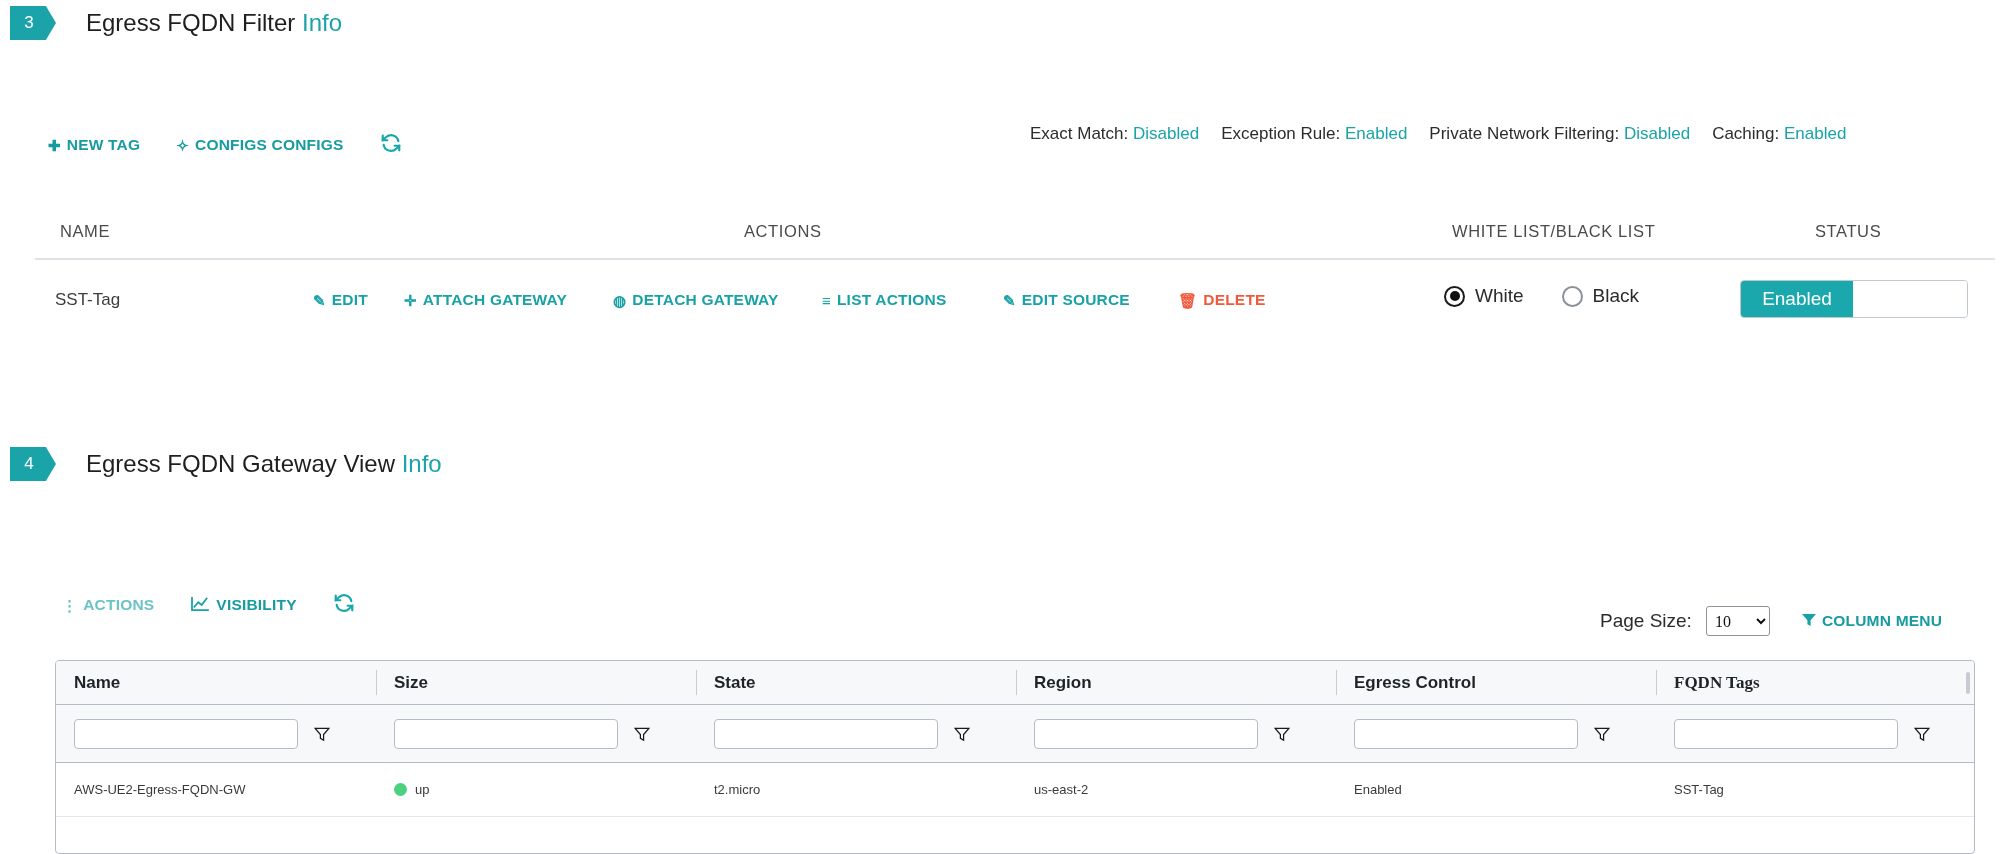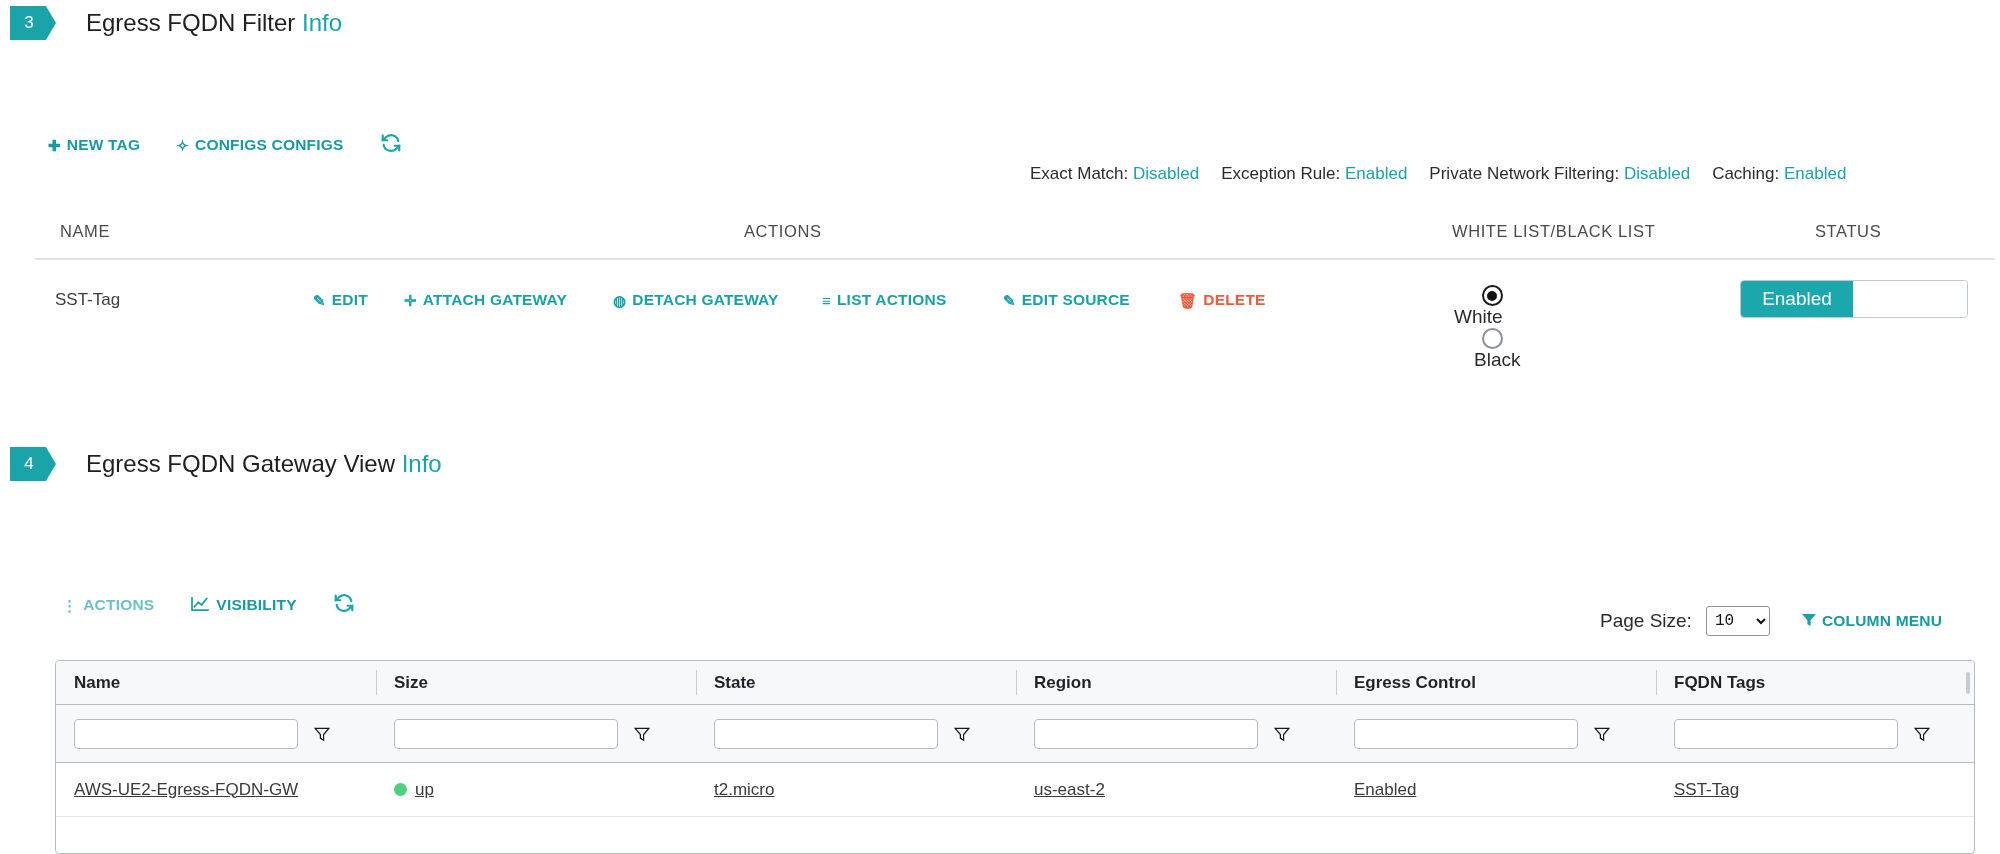--- a/index.html
+++ b/index.html
@@ -75,21 +75,21 @@
     font-weight: bold;
     letter-spacing: .2px;
     white-space: nowrap;
     display: inline-flex; align-items: center;
     cursor: pointer;
   }
   .alink.danger { color: #f05a3c; }
   .alink .gl { margin-right: 6px; font-size: 15px; line-height: 1; }
 
   
-  .radio-wrap { position: absolute; display: flex; align-items: center; flex-direction: column; }
+  .radio-wrap { position: absolute; display: flex; align-items: center; }
   .rad {
     width: 21px; height: 21px; border-radius: 50%;
     border: 2.5px solid #1b1b1b; background: #fff;
     display: inline-flex; align-items: center; justify-content: center;
     cursor: pointer;
   }
   .rad.off { border-color: #8b9199; }
   .rad .dot { width: 10px; height: 10px; border-radius: 50%; background: #111; }
   .rad-label { font-size: 19px; color: #2b2b2b; margin-left: 10px; margin-right: 38px; }
 
@@ -108,21 +108,21 @@
     font-size: 19px;
     display: flex; align-items: center; justify-content: center;
     flex: 0 0 112px;
   }
   .toggle .off { flex: 1 1 auto; background: #fff; }
 
   
   .pagesize { position: absolute; display: flex; align-items: center; }
   .pagesize .lbl { font-size: 19px; color: #2b2b2b; margin-right: 14px; }
   .pagesize select {
-    font-family: Liberation Mono, monospace;
+    font-family: Liberation Serif, serif;
     font-size: 16px; color: #111;
     border: 1px solid #8d949c; border-radius: 3px;
     background: #fff;
     height: 30px; width: 64px; padding: 0 4px;
   }
 
   
   .grid {
     position: absolute;
     border: 1px solid #b6bcc6;
@@ -172,24 +172,23 @@
     display: inline-block;
   }
   .grid-row {
     display: flex; align-items: center;
     height: 54px;
     background: #fff;
     border-bottom: 1px solid #e3e6ea;
   }
   .gc {
     display: flex; align-items: center;
-    font-size: 17px; color: #3a3a3a;
+    font-size: 13px; color: #3a3a3a;
     padding-left: 18px;
     white-space: nowrap;
-    text-decoration: underline;
   }
   .state-dot {
     width: 13px; height: 13px; border-radius: 50%;
     background: #4dd07f; margin-right: 8px; display: inline-block;
   }
   .scroll-nub {
     position: absolute; right: 4px; top: 11px;
     width: 4px; height: 22px; background: #c7ccd4; border-radius: 2px;
   }
 </style>
@@ -215,21 +214,21 @@
     <span class="refresh-ico" style="margin-left:36px;">
       <svg width="22" height="22" viewBox="0 0 24 24" fill="none" stroke="#16a8a8" stroke-width="2.4" stroke-linecap="round">
         <path d="M20 10a8 8 0 0 0-13.6-4.2L3 9"></path>
           <path d="M4 14a8 8 0 0 0 13.6 4.2L21 15"></path>
         <path d="M3 4v5h5"></path>
           <path d="M21 20v-5h-5"></path>
       </svg>
     </span>
   </div>
 
-  <div class="status-strip" style="left:1030px; top:124px;margin-top:40px;">
+  <div class="status-strip" style="left:1030px; top:124px;">
     <span class="grp"><span>Exact Match:</span> <span class="val">Disabled</span></span>
     <span class="grp"><span>Exception Rule:</span> <span class="val">Enabled</span></span>
     <span class="grp"><span>Private Network Filtering:</span> <span class="val">Disabled</span></span>
     <span class="grp"><span>Caching:</span> <span class="val">Enabled</span></span>
   </div>
 
   <div class="fh" style="left:60px; top:222px;">NAME</div>
   <div class="fh" style="left:744px; top:222px;">ACTIONS</div>
   <div class="fh" style="left:1452px; top:222px;">WHITE LIST/BLACK LIST</div>
   <div class="fh" style="left:1815px; top:222px;">STATUS</div>
@@ -320,21 +319,21 @@
   </div>
 
   <div class="grid" style="left:55px; top:660px; width:1920px; height:194px;">
 
     <div class="grid-head">
       <div class="gh" style="width:320px;">Name</div>
       <div class="gh" style="width:320px;">Size</div>
       <div class="gh" style="width:320px;">State</div>
       <div class="gh" style="width:320px;">Region</div>
       <div class="gh" style="width:320px;">Egress Control</div>
-      <div class="gh" style="width:318px; position:relative;">FQDN Tags</div>
+      <div class="gh" style="width:318px; position:relative;font-family:Liberation Serif, serif;">FQDN Tags</div>
       <div class="scroll-nub"></div>
     </div>
 
     <div class="grid-filter">
       <div class="gf" style="width:320px;">
         <input style="width: 224px;" placeholder="">
         <span class="funnel"><svg width="16" height="16" viewBox="0 0 14 14" fill="none" stroke="#1b1b1b" stroke-width="1.1">
               <path d="M1 2h12L8.4 7.5V12.4L5.6 10.8V7.5z"></path>
             </svg></span>
       </div>

